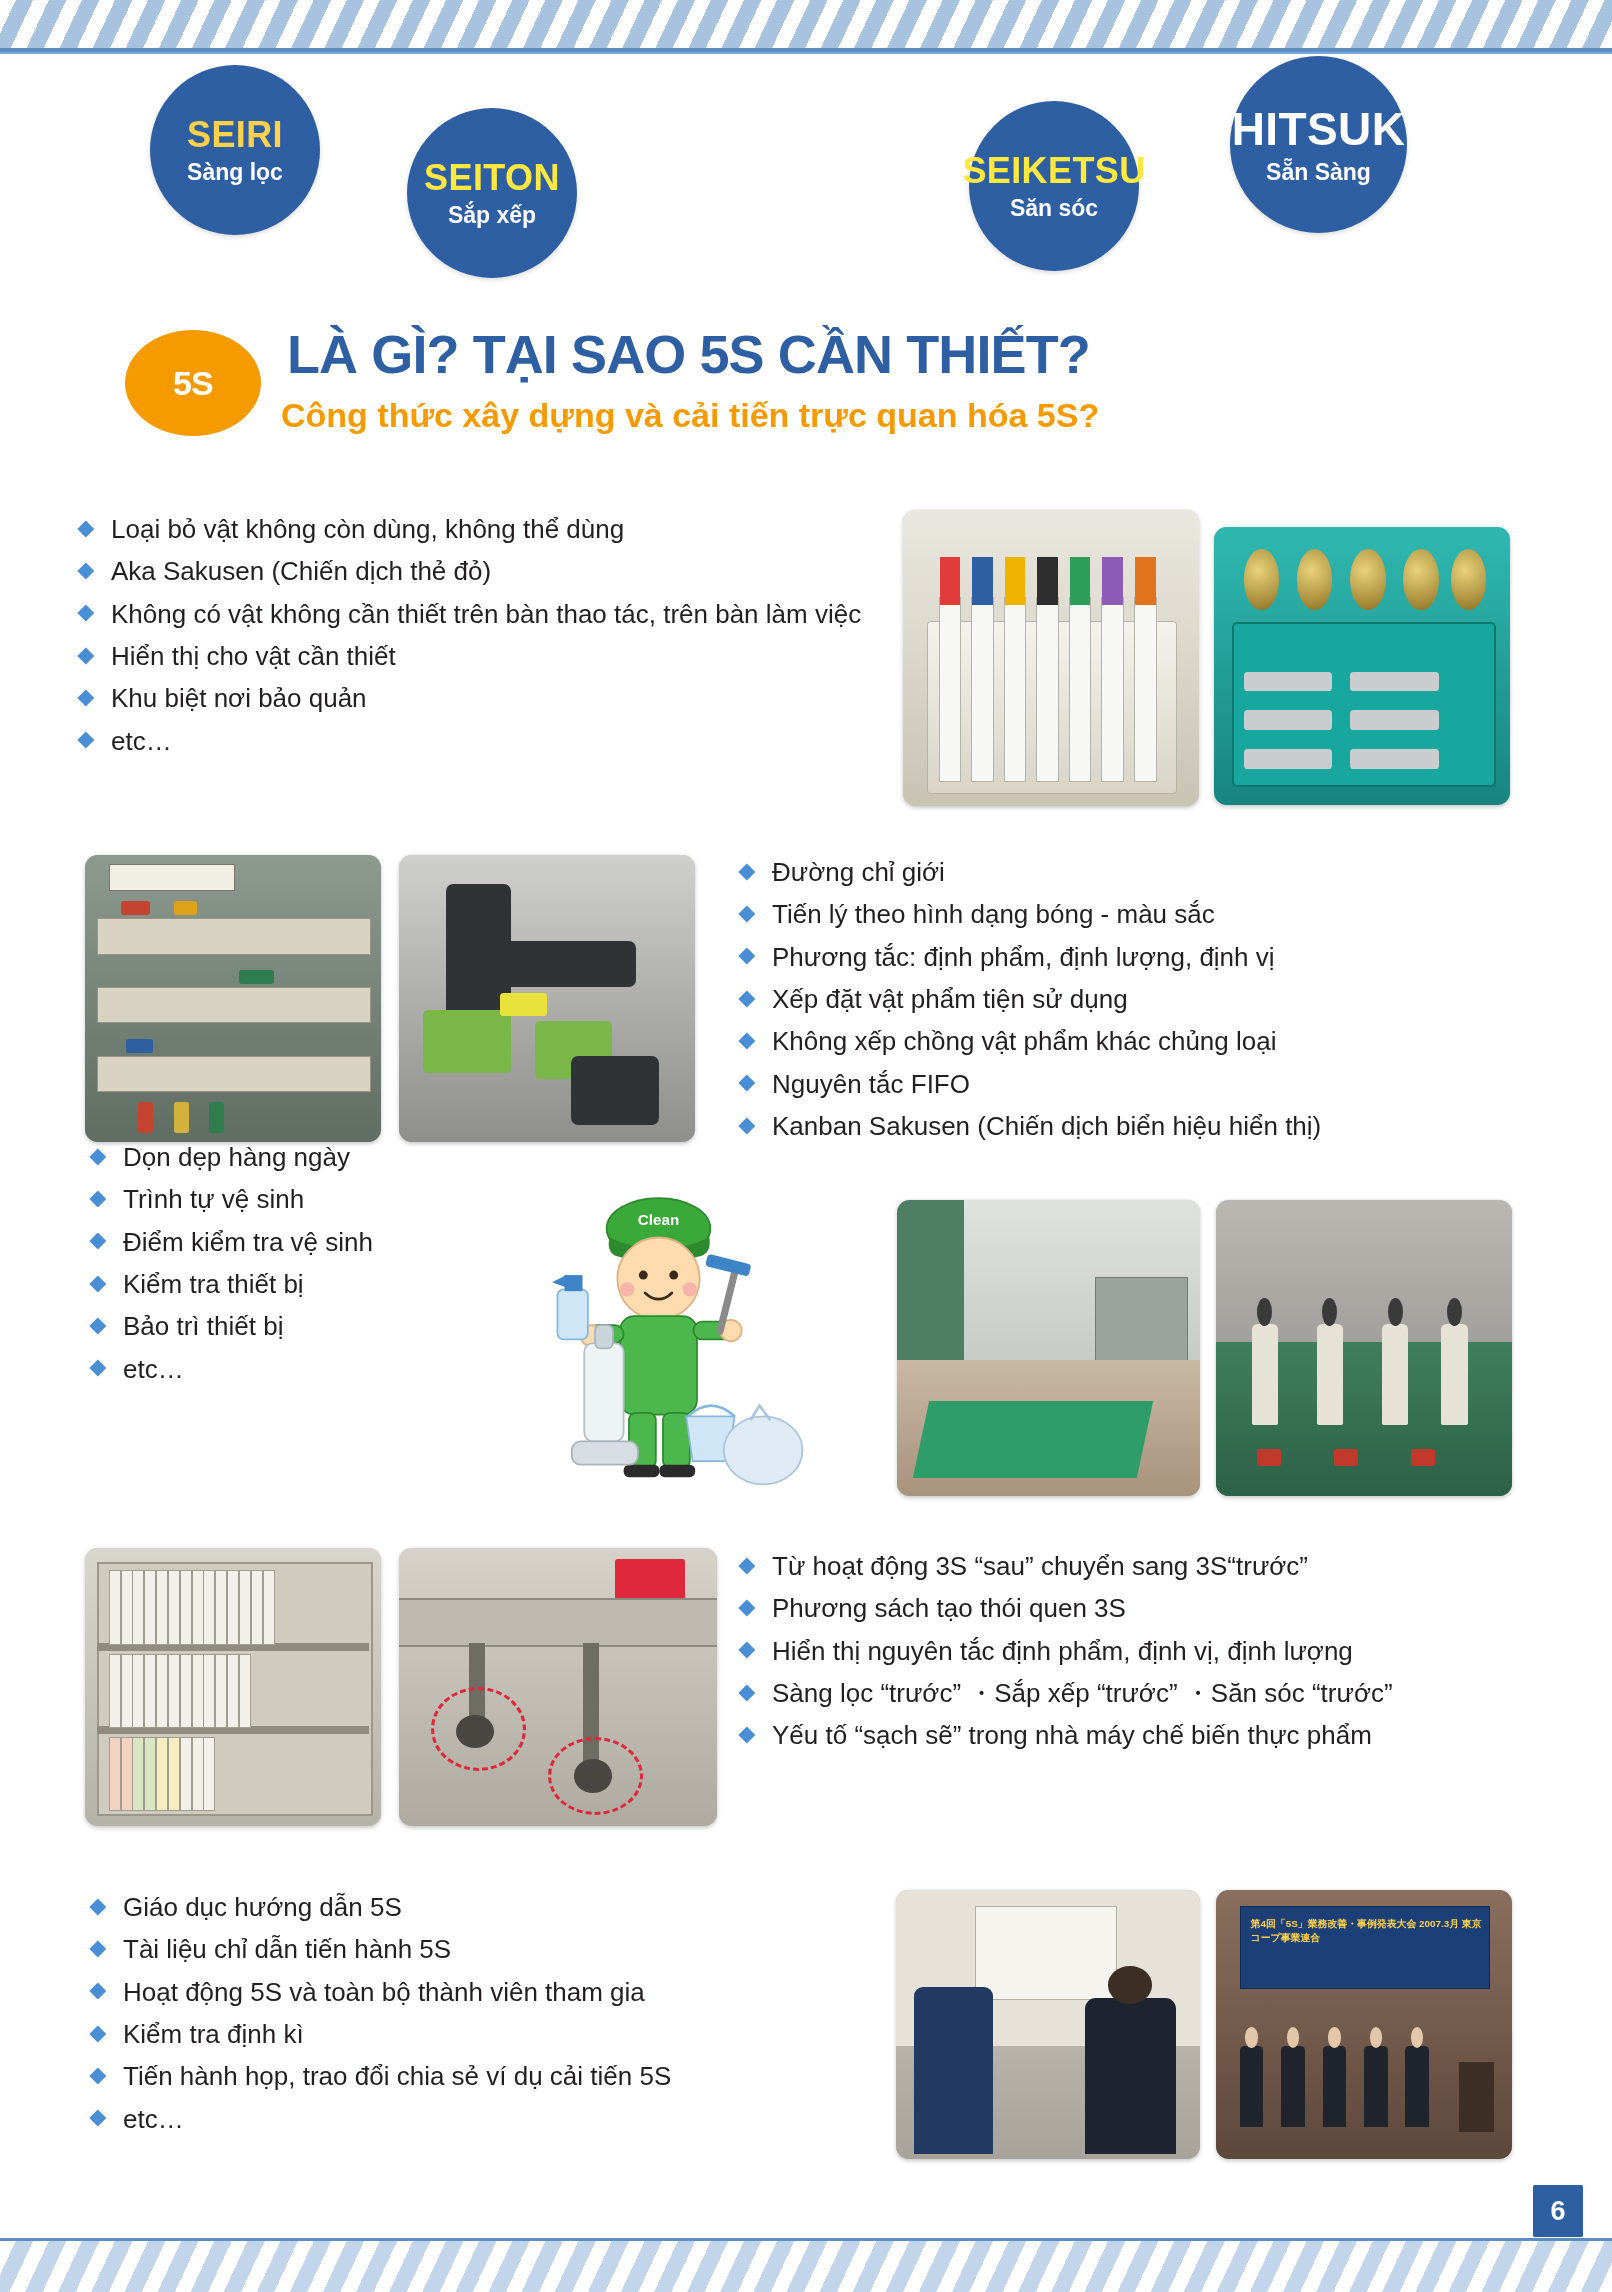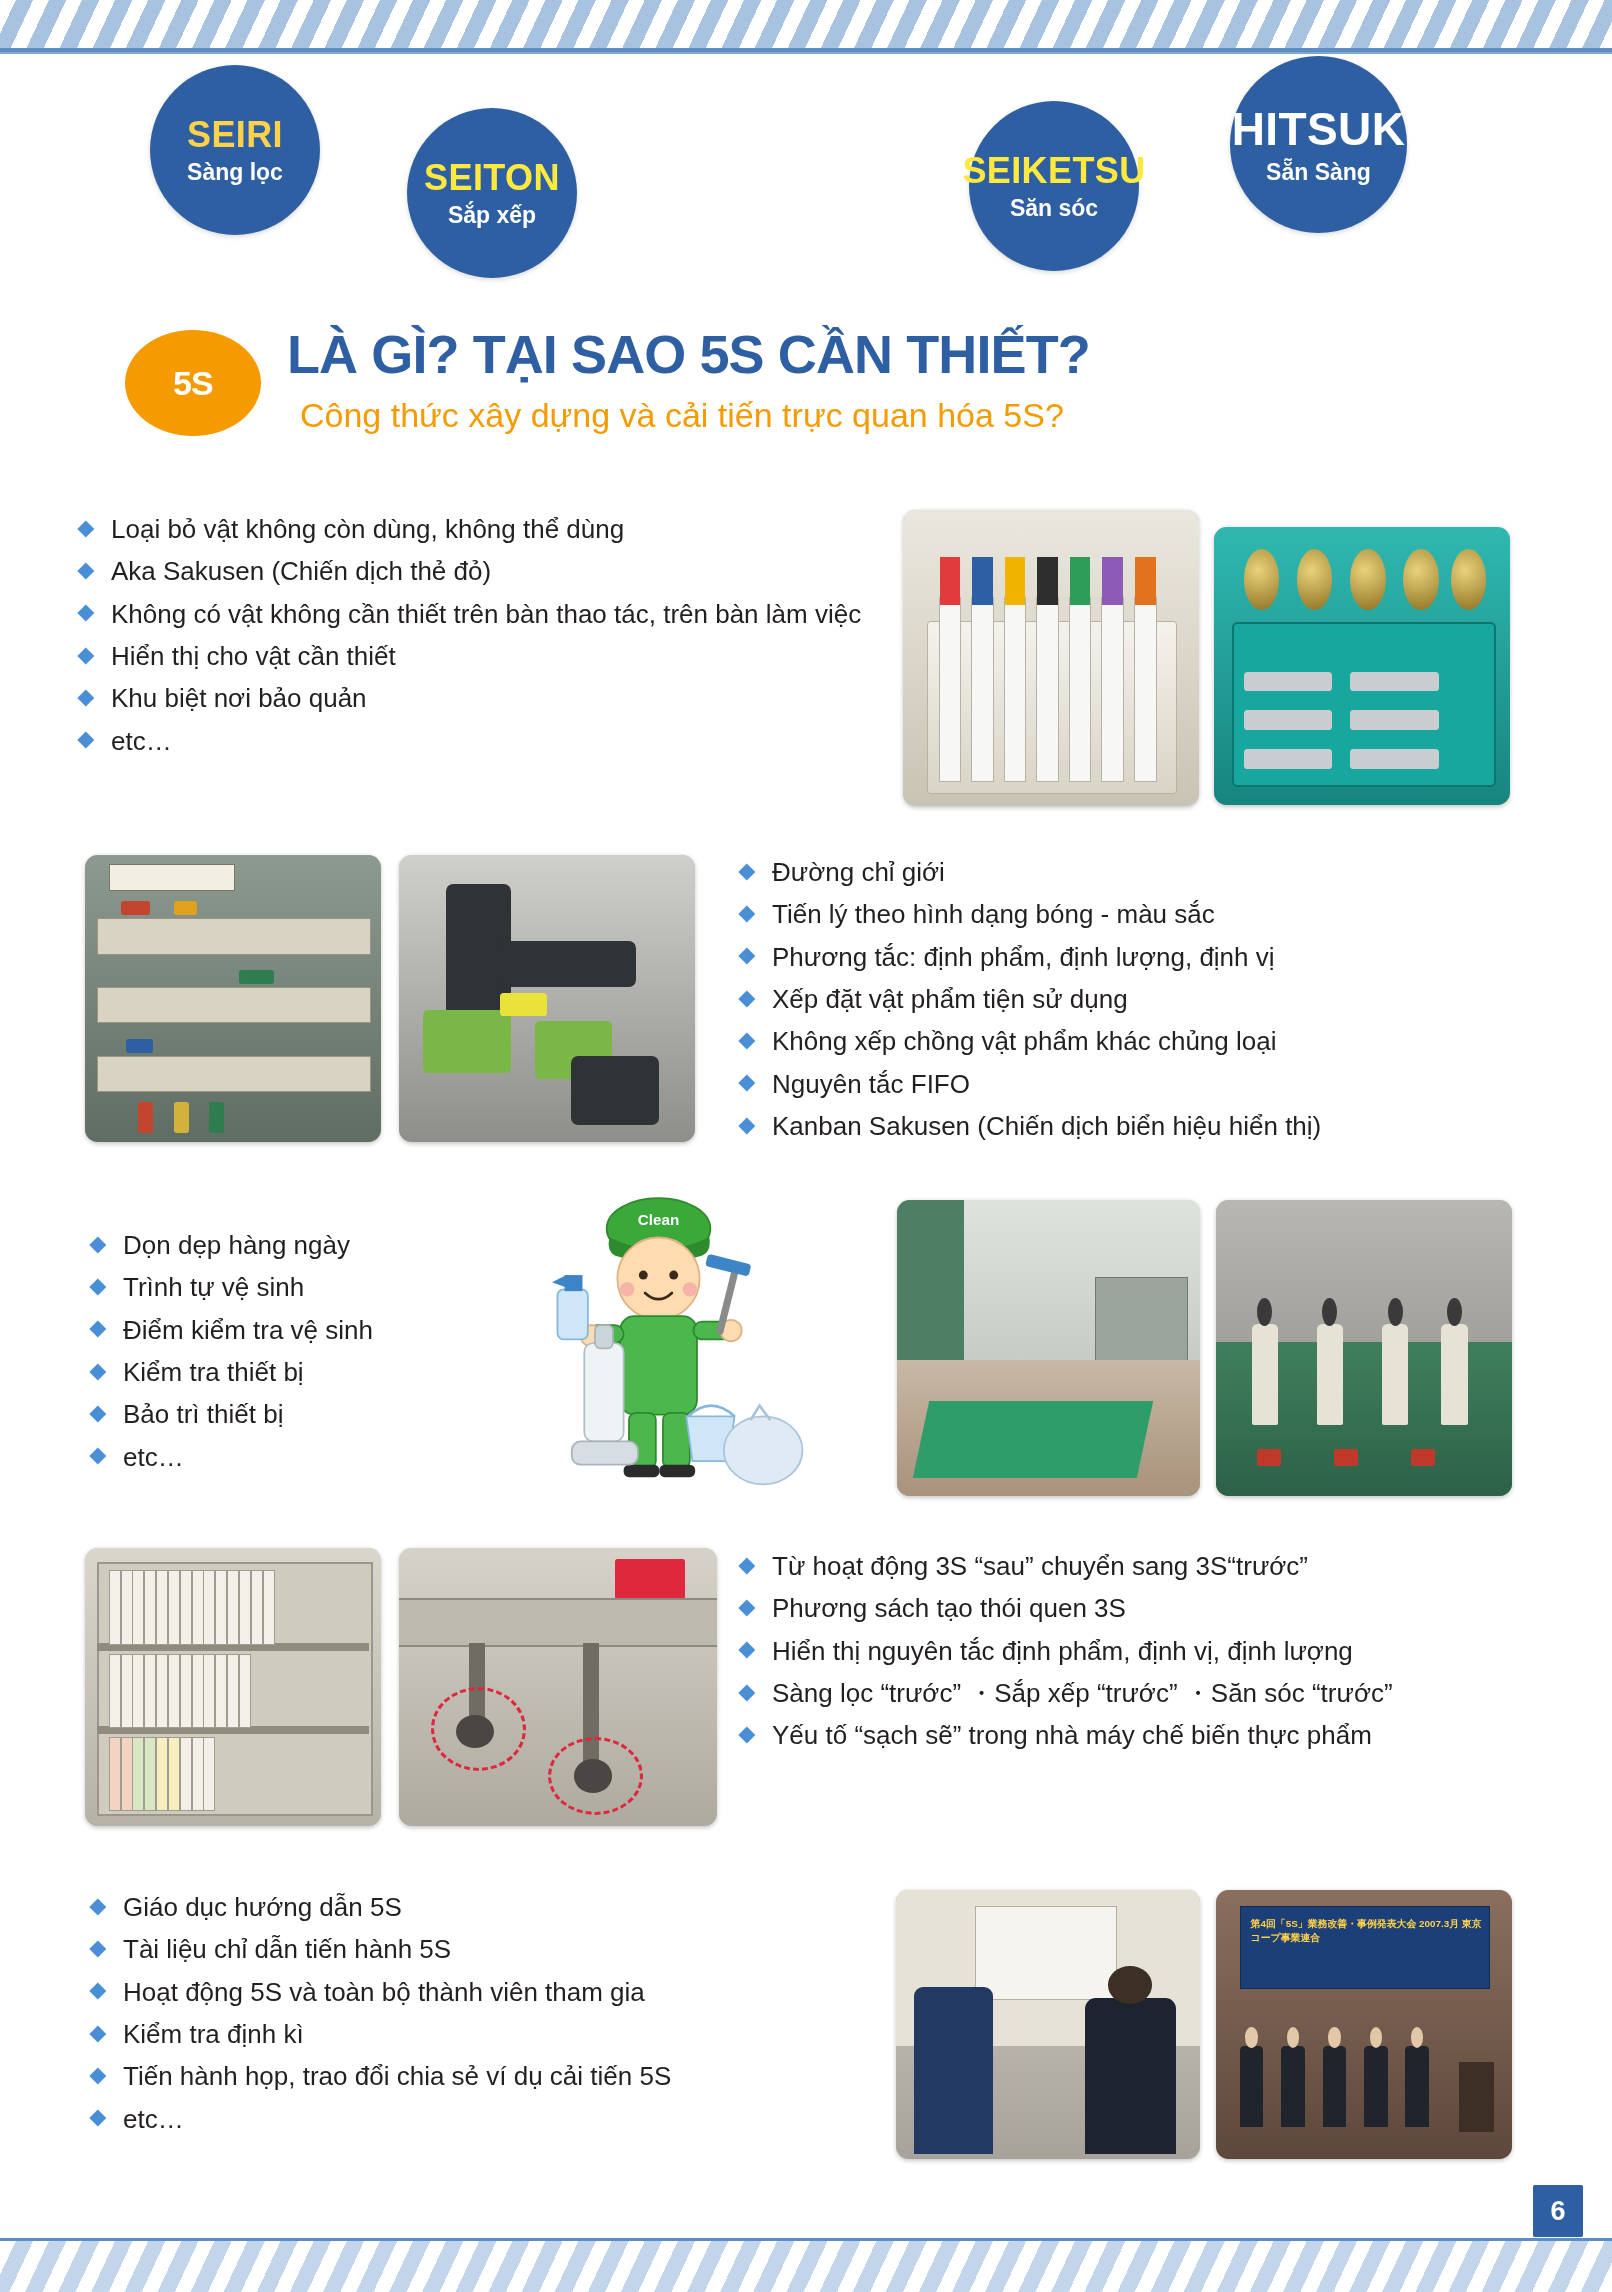--- a/index.html
+++ b/index.html
@@ -101,23 +101,23 @@
     position: absolute;
     left: 287px; top: 10.7px;
     font-size: 54px;
     font-weight: bold;
     color: #2e5fa3;
     letter-spacing: -0.9px;
     white-space: nowrap;
   }
   .title-sub {
     position: absolute;
-    left: 300px; top: 84px;
+    left: 281px; top: 84px;
     font-size: 34px;
-    font-weight: normal;
+    font-weight: bold;
     color: #f59b00;
     white-space: nowrap;
   }
 
   
   ul.bullets {
     list-style: none;
     margin: 0;
     padding: 0;
   }
@@ -153,21 +153,21 @@
   .sec1-list { position: absolute; left: 73px; top: 512px; width: 806px; }
   .p1a { left: 903px; top: 510px; width: 296px; height: 296px; }
   .p1b { left: 1214px; top: 527px; width: 296px; height: 278px; }
 
   
   .p2a { left: 85px; top: 855px; width: 296px; height: 287px; }
   .p2b { left: 399px; top: 855px; width: 296px; height: 287px; }
   .sec2-list { position: absolute; left: 734px; top: 855px; width: 833px; }
 
   
-  .sec3-list { position: absolute; left: 85px; top: 1228px; width: 466px; }
+  .sec3-list { position: absolute; left: 85px; top: 1140px; width: 466px; }
   .mascot { position: absolute; left: 502px; top: 1182px; width: 313px; height: 331px; }
   .p3a { left: 897px; top: 1200px; width: 303px; height: 296px; }
   .p3b { left: 1216px; top: 1200px; width: 296px; height: 296px; }
 
   
   .p4a { left: 85px; top: 1548px; width: 296px; height: 278px; }
   .p4b { left: 399px; top: 1548px; width: 318px; height: 278px; }
   .sec4-list { position: absolute; left: 734px; top: 1549px; width: 851px; }
 
   

